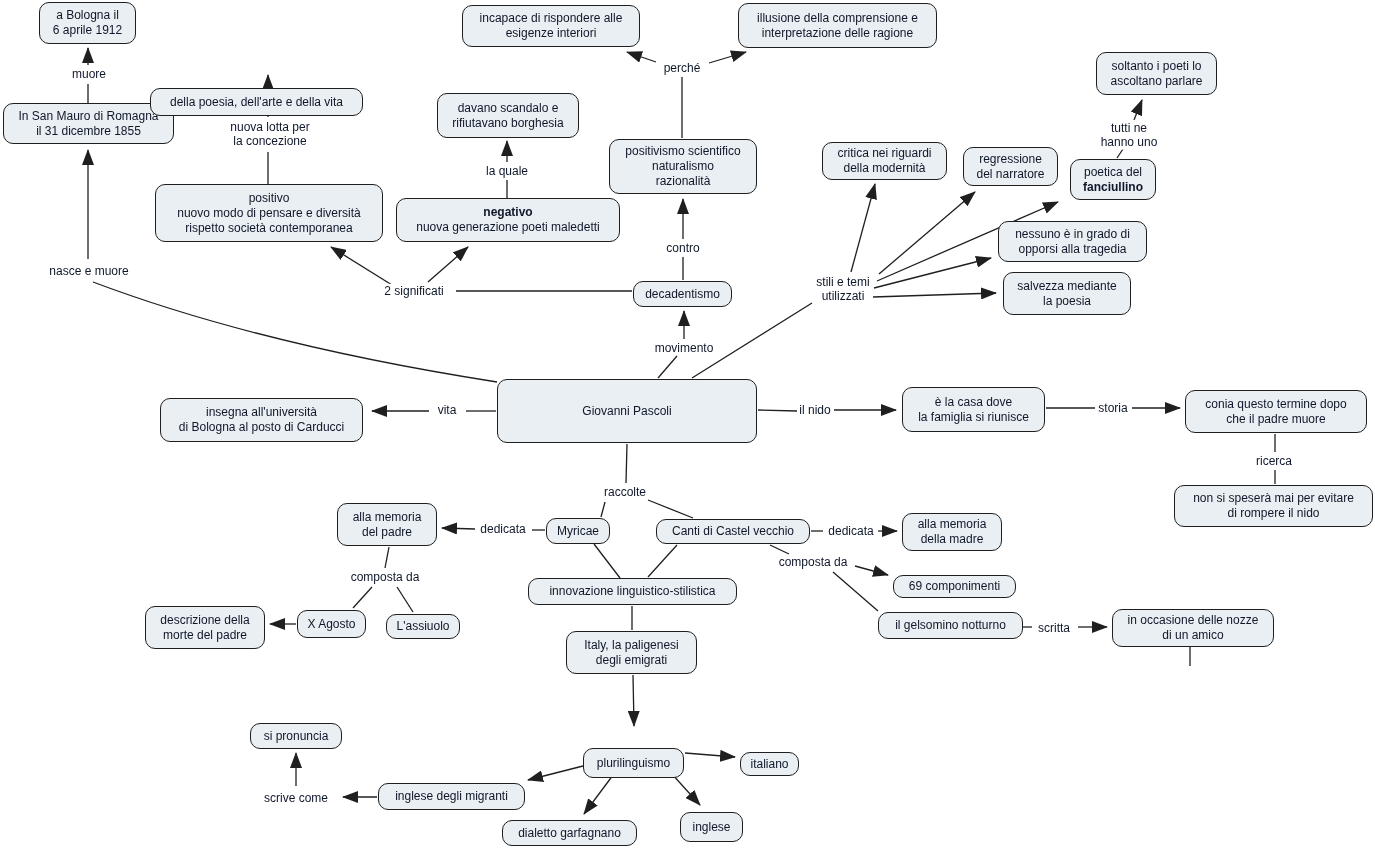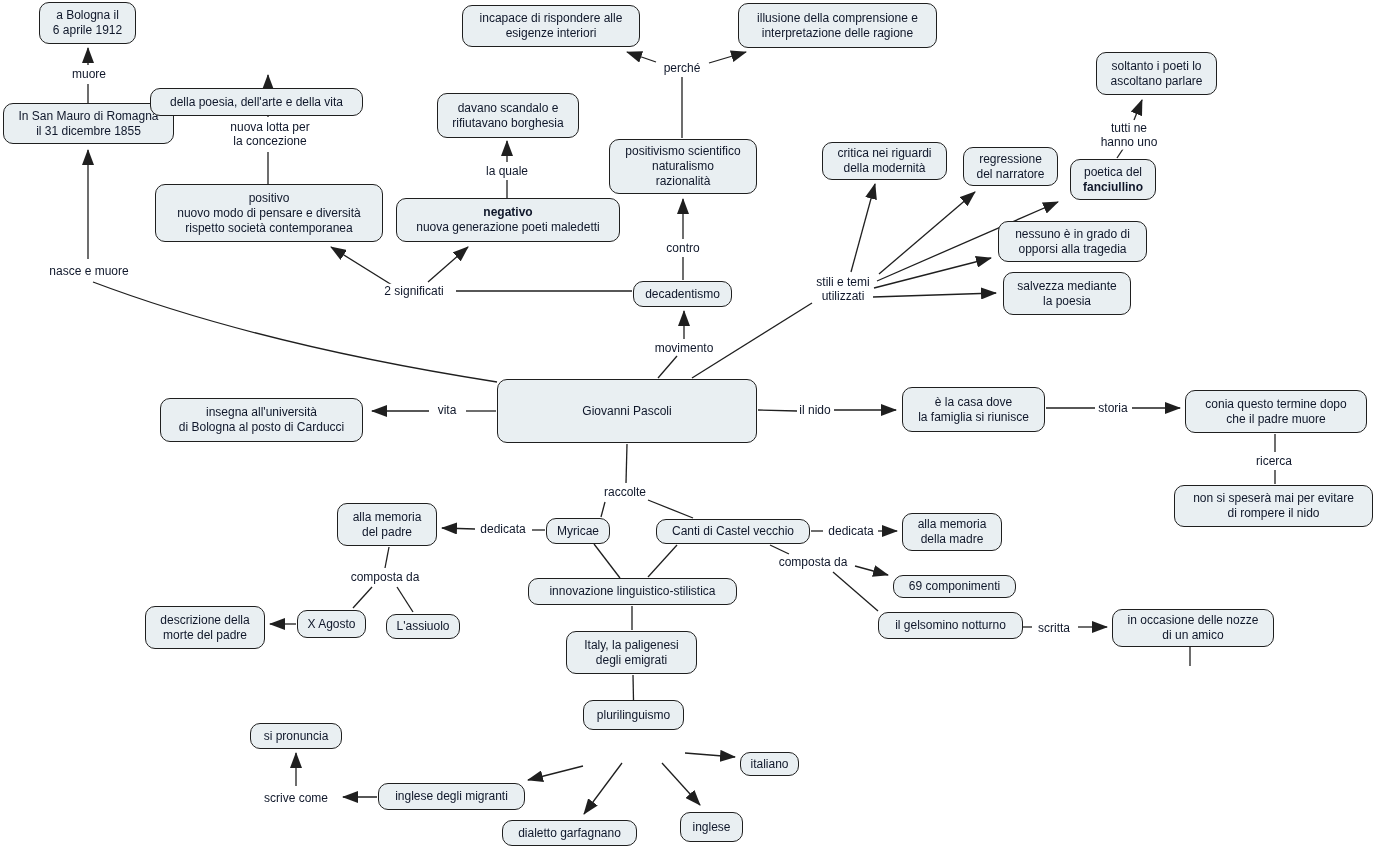--- a/index.html
+++ b/index.html
@@ -227,21 +227,21 @@
     <div class="node" style="left: 297px; top: 610px; width: 69px; height: 28px;">
       <div>X Agosto</div>
     </div>
     <div class="node" style="left: 386px; top: 614px; width: 74px; height: 25px;">
       <div>L'assiuolo</div>
     </div>
     <div class="node" style="left: 566px; top: 631px; width: 131px; height: 43px;">
       <div>Italy, la paligenesi</div>
       <div>degli emigrati</div>
     </div>
-    <div class="node" style="left: 583px; top: 700px; width: 101px; height: 30px;">
+    <div class="node" style="left: 583px; top: 748px; width: 101px; height: 30px;">
       <div>plurilinguismo</div>
     </div>
     <div class="node" style="left: 740px; top: 752px; width: 59px; height: 24px;">
       <div>italiano</div>
     </div>
     <div class="node" style="left: 680px; top: 812px; width: 63px; height: 30px;">
       <div>inglese</div>
     </div>
     <div class="node" style="left: 502px; top: 820px; width: 135px; height: 26px;">
       <div>dialetto garfagnano</div>

